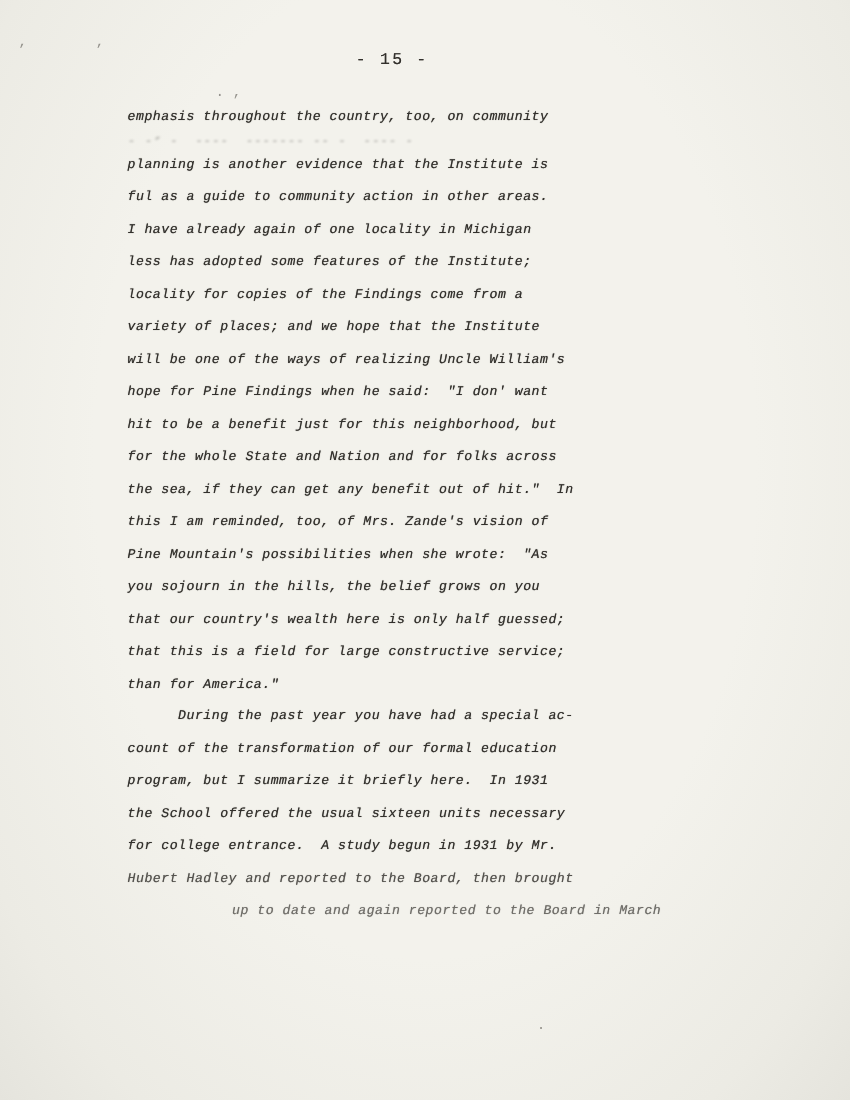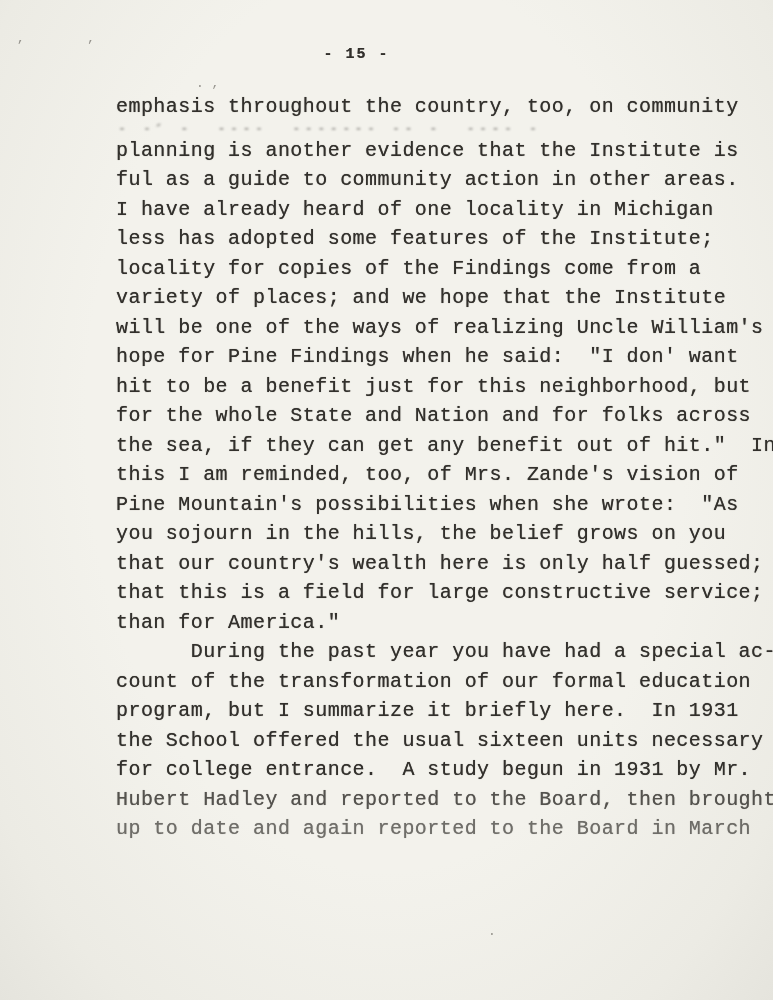--- a/index.html
+++ b/index.html
@@ -19,50 +19,51 @@
   .page-number {
     position: absolute;
     top: 46px;
     left: 0;
     right: 60px;
     text-align: center;
     font-size: 15px;
     letter-spacing: 2px;
     white-space: pre;
     text-shadow: 0 0 0.6px rgba(45,42,38,0.75);
-    font-weight: bold;
   }
   .body-text {
     position: absolute;
     top: 92px;
     left: 116px;
     width: 580px;
   }
   .line {
     white-space: pre;
-    font-size: 20px;
+    font-size: 12px;
     line-height: 29.5px;
     letter-spacing: 0.45px;
     text-shadow: 0 0 0.7px rgba(45,42,38,0.8);
+    font-style: italic;
   }
   .line.smudge {
     line-height: 14px;
     height: 14px;
     filter: blur(1.6px);
     opacity: 0.5;
     transform: scaleY(0.75);
     overflow: hidden;
   }
   .line.faint {
     opacity: 0.82;
     filter: blur(0.3px);
   }
   .line.fainter {
     opacity: 0.68;
     filter: blur(0.5px);
+    text-align: center;
   }
   .artifact {
     position: absolute;
     font-size: 13px;
     color: #4a4741;
     white-space: pre;
   }
   .artifact.dim { opacity: 0.55; }
 </style>
 </head>
@@ -74,21 +75,21 @@
 
   <div class="page-number">- 15 -</div>
 
   <span class="artifact dim" style="top:76px; left:196px;">. ,</span>
 
   <div class="body-text">
     <div class="line">emphasis throughout the country, too, on community</div>
     <div class="line smudge">· ·’ ·  ····  ······· ·· ·  ···· ·</div>
     <div class="line">planning is another evidence that the Institute is</div>
     <div class="line">ful as a guide to community action in other areas.</div>
-    <div class="line">I have already heard of one locality in Michigan</div>
+    <div class="line">I have already again of one locality in Michigan</div>
     <div class="line">less has adopted some features of the Institute;</div>
     <div class="line">locality for copies of the Findings come from a</div>
     <div class="line">variety of places; and we hope that the Institute</div>
     <div class="line">will be one of the ways of realizing Uncle William's</div>
     <div class="line">hope for Pine Findings when he said:  "I don' want</div>
     <div class="line">hit to be a benefit just for this neighborhood, but</div>
     <div class="line">for the whole State and Nation and for folks across</div>
     <div class="line">the sea, if they can get any benefit out of hit."  In</div>
     <div class="line">this I am reminded, too, of Mrs. Zande's vision of</div>
     <div class="line">Pine Mountain's possibilities when she wrote:  "As</div>

